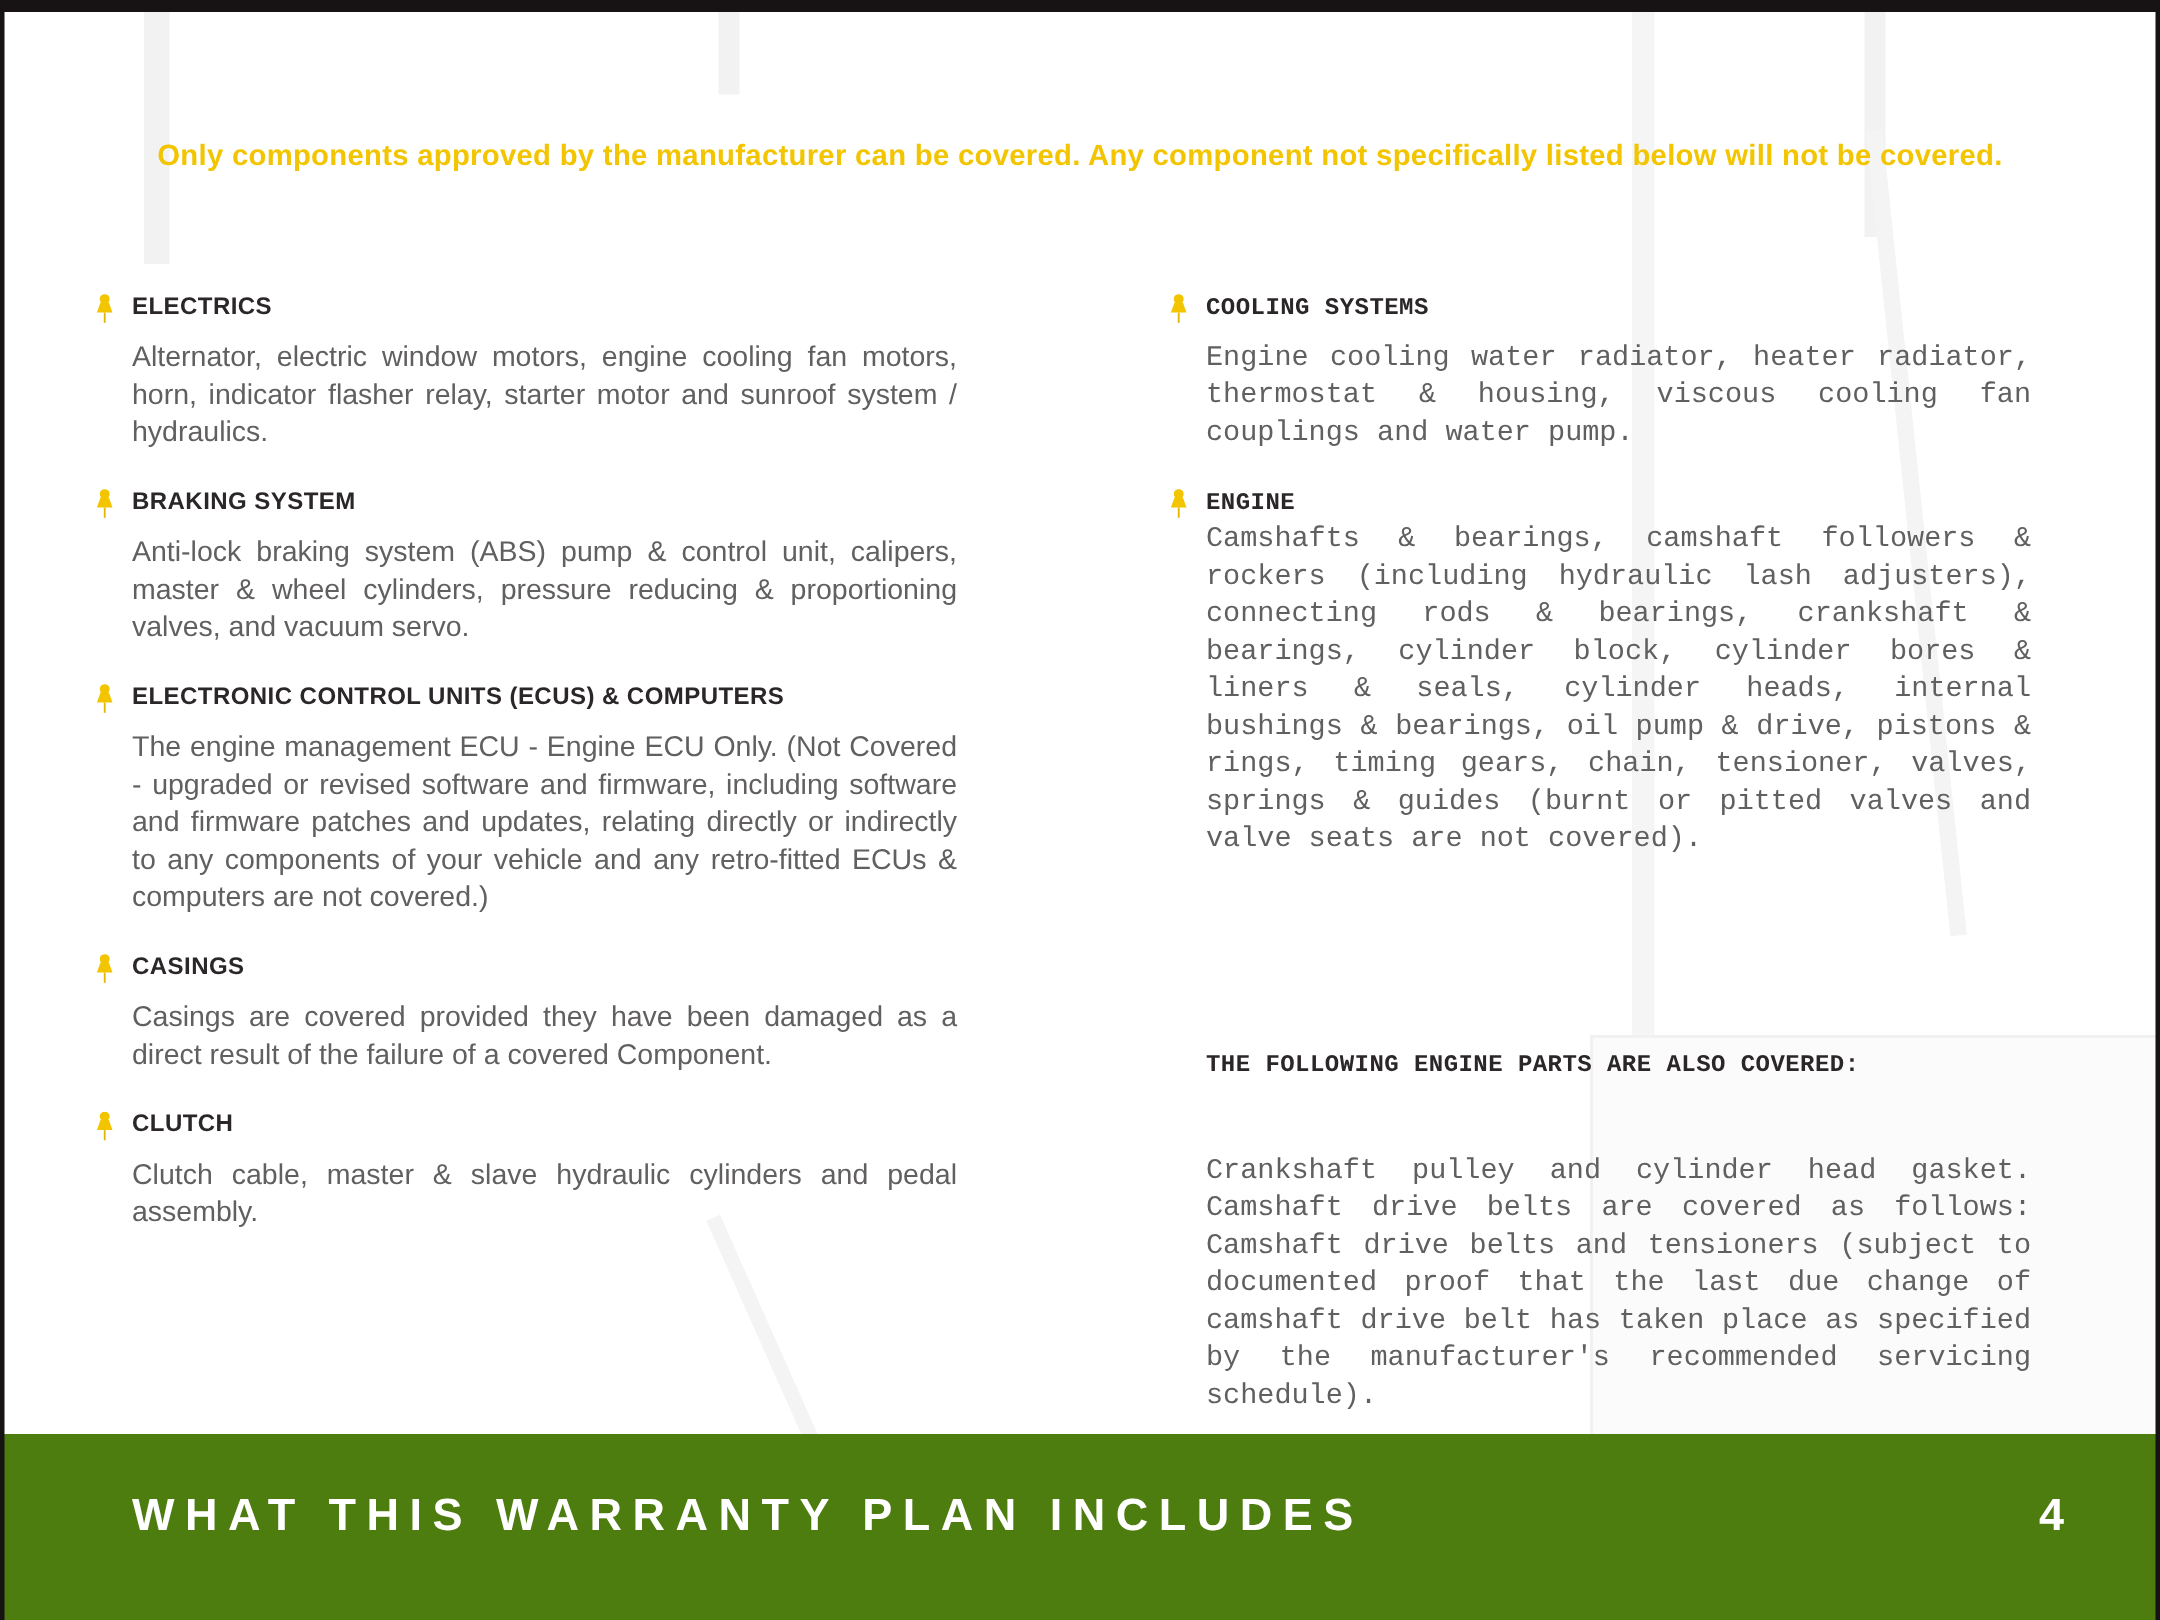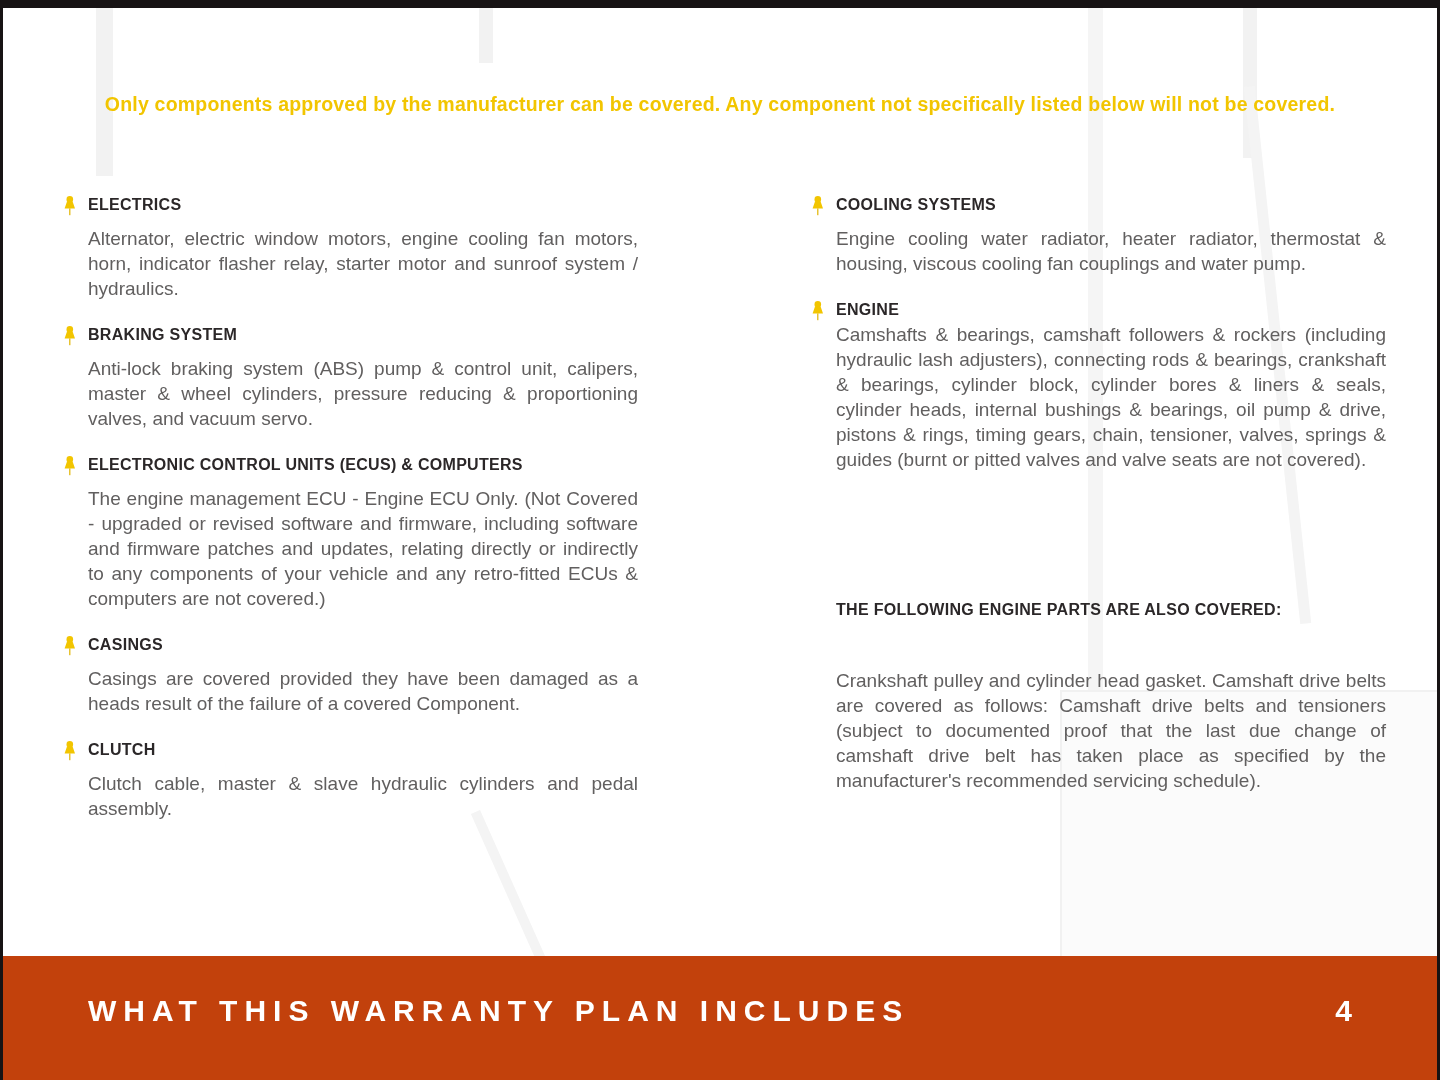--- a/index.html
+++ b/index.html
@@ -28,21 +28,21 @@
   
   .notice {
     position:absolute; top:90px; left:80px; width:1280px;
     text-align:center; color:#f2c500; font-weight:bold;
     font-size:19.5px; line-height:28px; letter-spacing:0.2px;
   }
 
   
   .col { position:absolute; top:195px; width:576px; }
   .col-left  { left:62px;  }
-  .col-right { left:810px; }
+  .col-right { left:778px;font-family:Liberation Mono, monospace; }
 
   .sec { display:grid; grid-template-columns:26px 1fr; margin-bottom:24px; }
   .pin { grid-column:1; padding-top:1px; width:16px; height:21px; }
   .sec h3 {
     grid-column:2; margin:0; font-size:16px; line-height:20px;
     color:#2b2728; letter-spacing:0.3px; font-weight:bold;
   }
   .sec p {
     grid-column:2; margin:9px 0 0; font-size:19px; line-height:25px;
     color:#615f5f; text-align:justify;
@@ -55,23 +55,23 @@
     color:#2b2728; letter-spacing:0.3px; font-weight:bold;
   }
   .also-body {
     margin:48px 0 0 26px; font-size:19px; line-height:25px;
     color:#615f5f; text-align:justify;
   }
 
   
   .footer {
     position:absolute; left:0; right:0; bottom:0; height:124px;
-    background:#c2410c; z-index:4;
+    background:#4d7c0f; z-index:4;
     display:flex; align-items:center; justify-content:space-between;
-    box-sizing:border-box; padding:0 88px 14px 88px;
+    box-sizing:border-box; padding:0 64px 14px 88px;
   }
   .footer .ftitle {
     color:#ffffff; font-size:30px; font-weight:bold; letter-spacing:7px;
   }
   .footer .fpage {
     color:#ffffff; font-size:30px; font-weight:bold;
   }
 </style>
 </head>
 <body>
@@ -134,21 +134,21 @@
 
       <section class="sec">
         <span class="pin">
           <svg width="16" height="21" viewBox="0 0 16 21">
               <circle cx="7.8" cy="3.4" r="3.3" fill="#f2c500"></circle>
               <path d="M5 5.6 L10.6 5.6 L13 12.4 L2.6 12.4 Z" fill="#f2c500"></path>
               <rect x="7.2" y="12.4" width="1.2" height="6.8" fill="#e2b500"></rect>
             </svg>
         </span>
         <h3>CASINGS</h3>
-        <p>Casings are covered provided they have been damaged as a heads result of the failure of a covered Component.</p>
+        <p>Casings are covered provided they have been damaged as a direct result of the failure of a covered Component.</p>
       </section>
 
       <section class="sec">
         <span class="pin">
           <svg width="16" height="21" viewBox="0 0 16 21">
               <circle cx="7.8" cy="3.4" r="3.3" fill="#f2c500"></circle>
               <path d="M5 5.6 L10.6 5.6 L13 12.4 L2.6 12.4 Z" fill="#f2c500"></path>
               <rect x="7.2" y="12.4" width="1.2" height="6.8" fill="#e2b500"></rect>
             </svg>
         </span>

